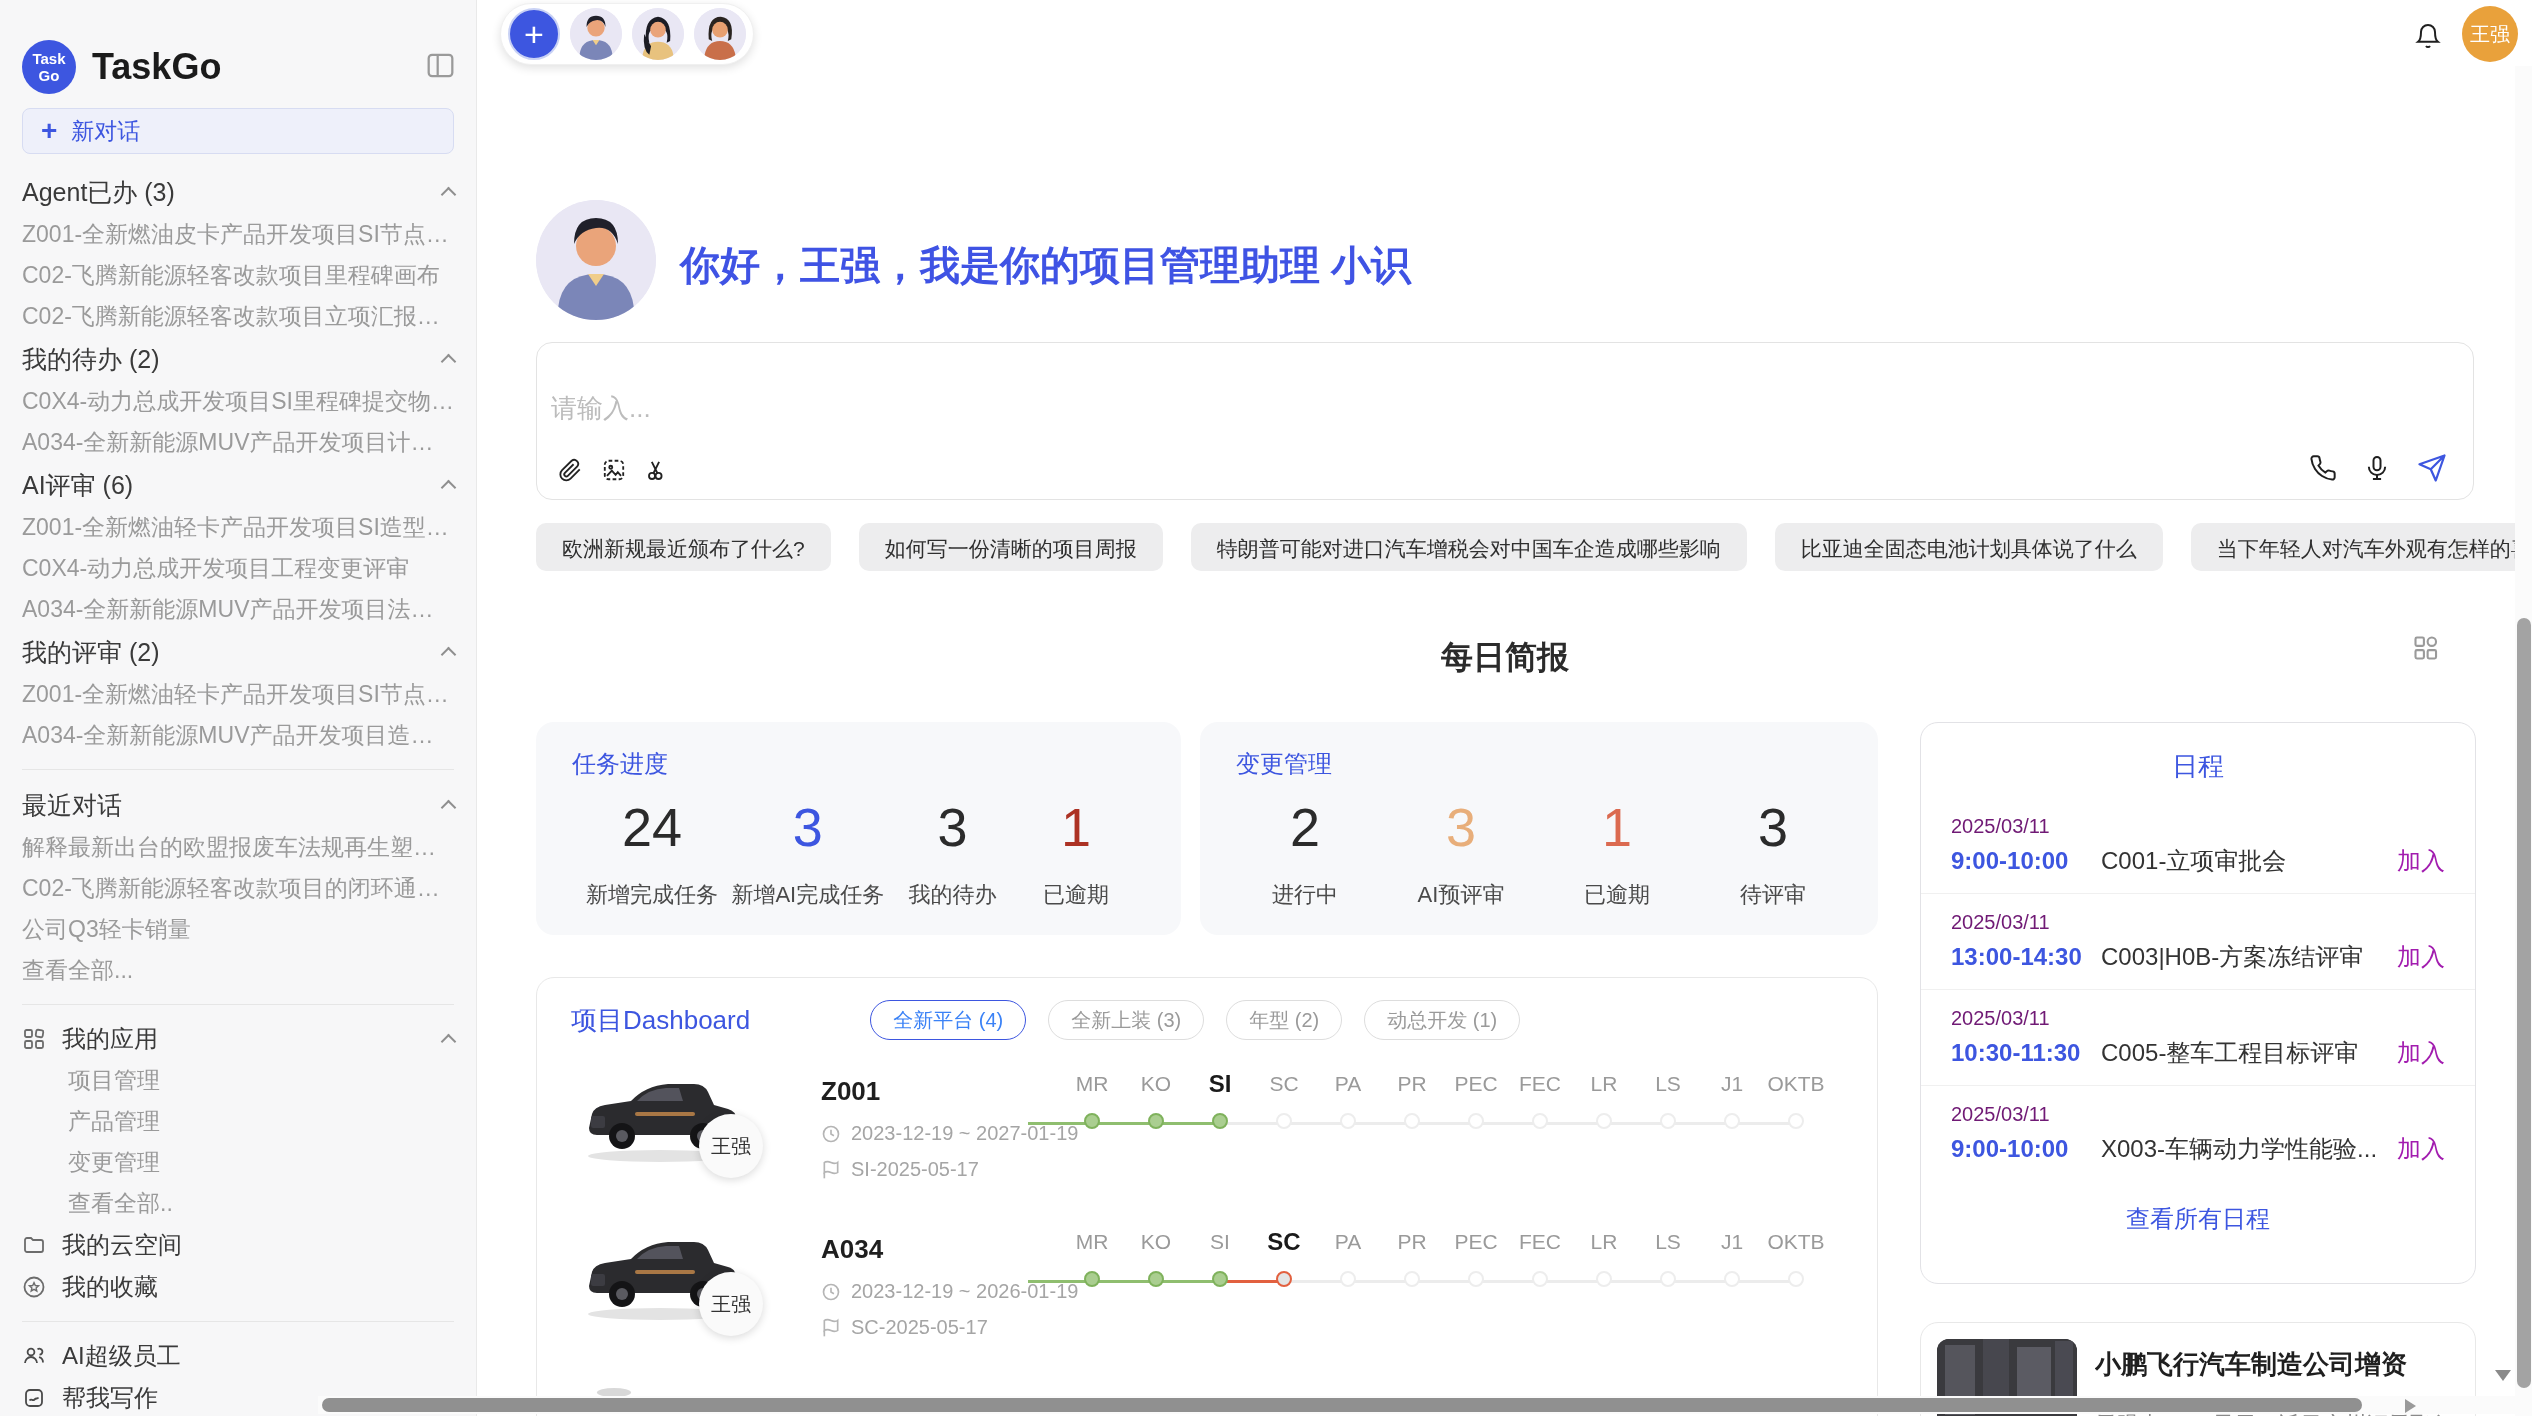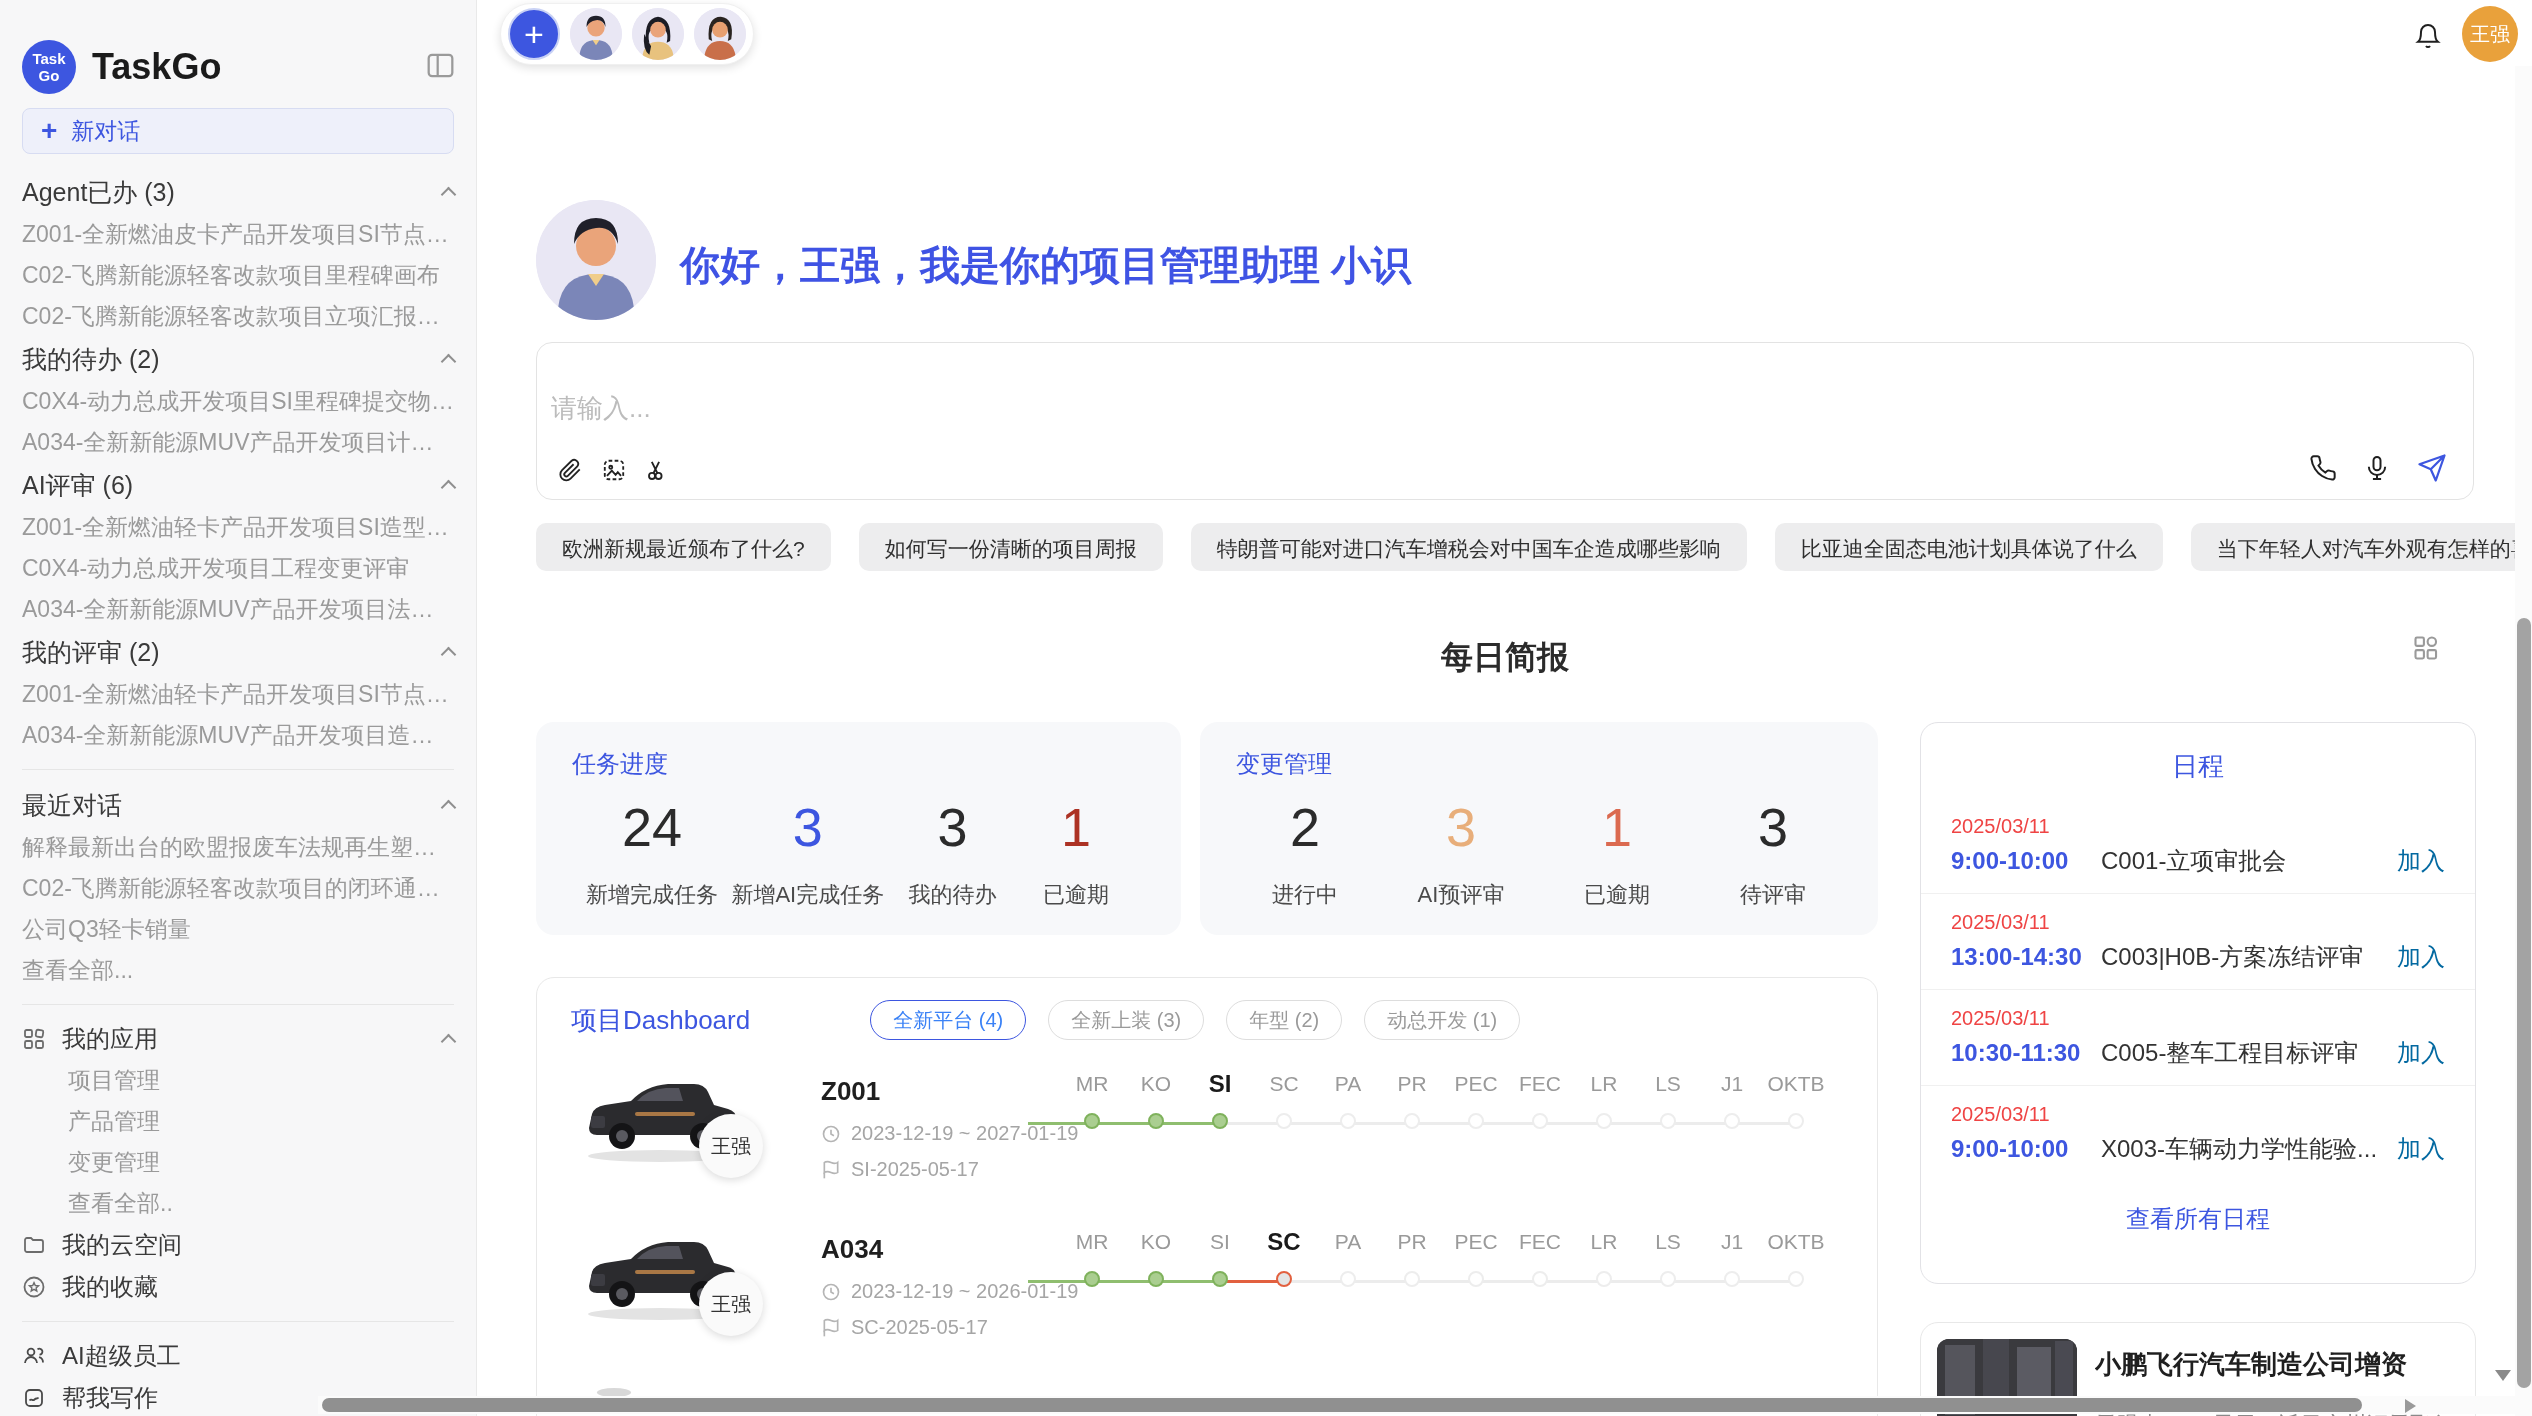--- a/index.html
+++ b/index.html
@@ -108,25 +108,25 @@
   .dot.red  { background:#e4e4e4; border:2px solid #e2603f; }
   .proj-sliver { position:absolute; left:60px; top:410px; width:34px; height:9px; border-radius:50%; background:#d8d8d8; }
 
   
   .sched-card { position:absolute; left:1920px; top:722px; width:556px; height:562px; background:#fff;
                 border:1.5px solid #e2e2e6; border-radius:18px; overflow:hidden; }
   .sched-title { text-align:center; padding-top:26px; font-size:26px; color:#3D56E0; }
   .sched-list { margin-top:14px; }
   .sched-item { padding:13px 30px 16px; border-bottom:1px solid #f0f0f0; }
   .sched-item:last-child { border-bottom:none; }
-  .s-date { font-size:20px; color:#ef4444; height:30px; line-height:30px; }
+  .s-date { font-size:20px; color:#701a75; height:30px; line-height:30px; }
   .s-row { display:flex; align-items:center; margin-top:4px; }
   .s-time { width:150px; font-size:24px; font-weight:bold; color:#3D56E0; }
   .s-title { flex:1; font-size:24px; color:#333; white-space:nowrap; overflow:hidden; text-overflow:ellipsis; }
-  .s-join { font-size:24px; color:#0369a1; margin-left:14px; cursor:pointer; }
+  .s-join { font-size:24px; color:#a21caf; margin-left:14px; cursor:pointer; }
   .sched-viewall { text-align:center; font-size:24px; color:#3D56E0; padding-top:22px; cursor:pointer; }
 
   
   .news-card { position:absolute; left:1920px; top:1322px; width:556px; height:190px; background:#fff;
                border:1.5px solid #e8e8e8; border-radius:18px; padding:16px; display:flex; gap:18px; overflow:hidden; }
   .news-img { width:140px; height:150px; border-radius:12px; overflow:hidden; flex:0 0 auto; background:#2e2e32; }
   .news-body { flex:1; overflow:hidden; }
   .news-title { font-size:26px; font-weight:bold; color:#1f1f1f; margin-top:8px; white-space:nowrap; }
   .news-snippet { font-size:22px; color:#8a8a8a; margin-top:26px; line-height:1.5; }
 

